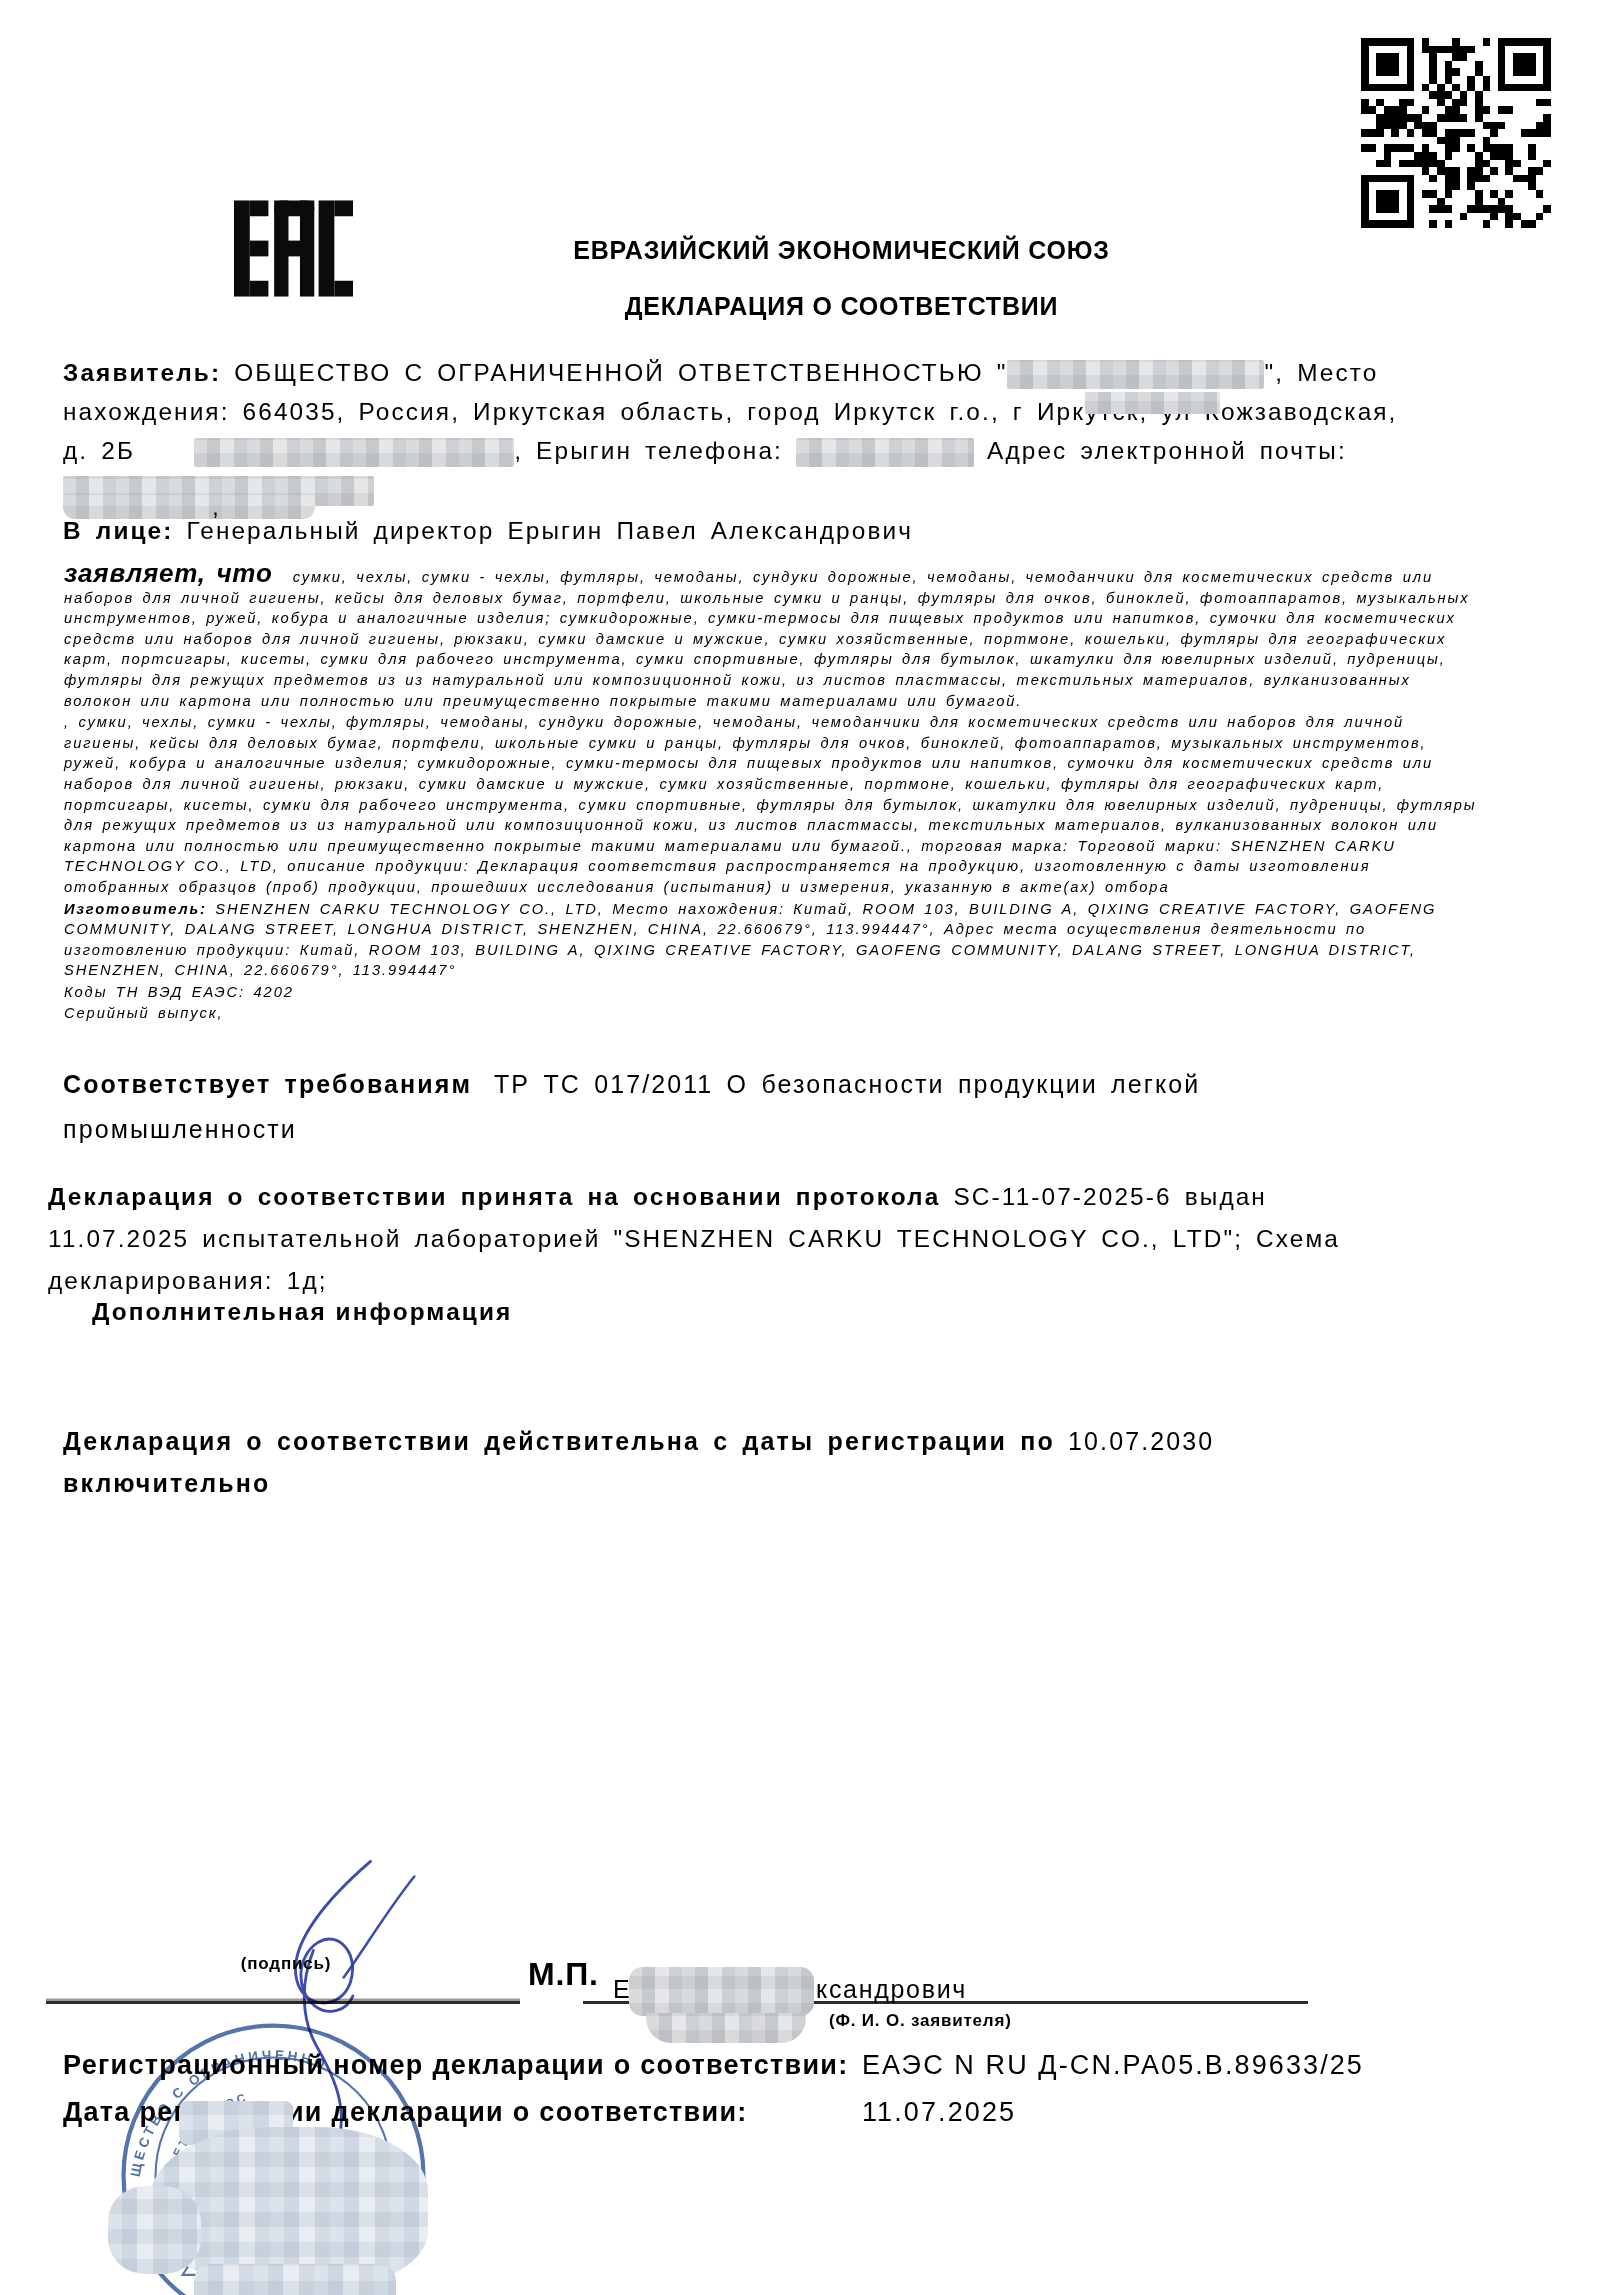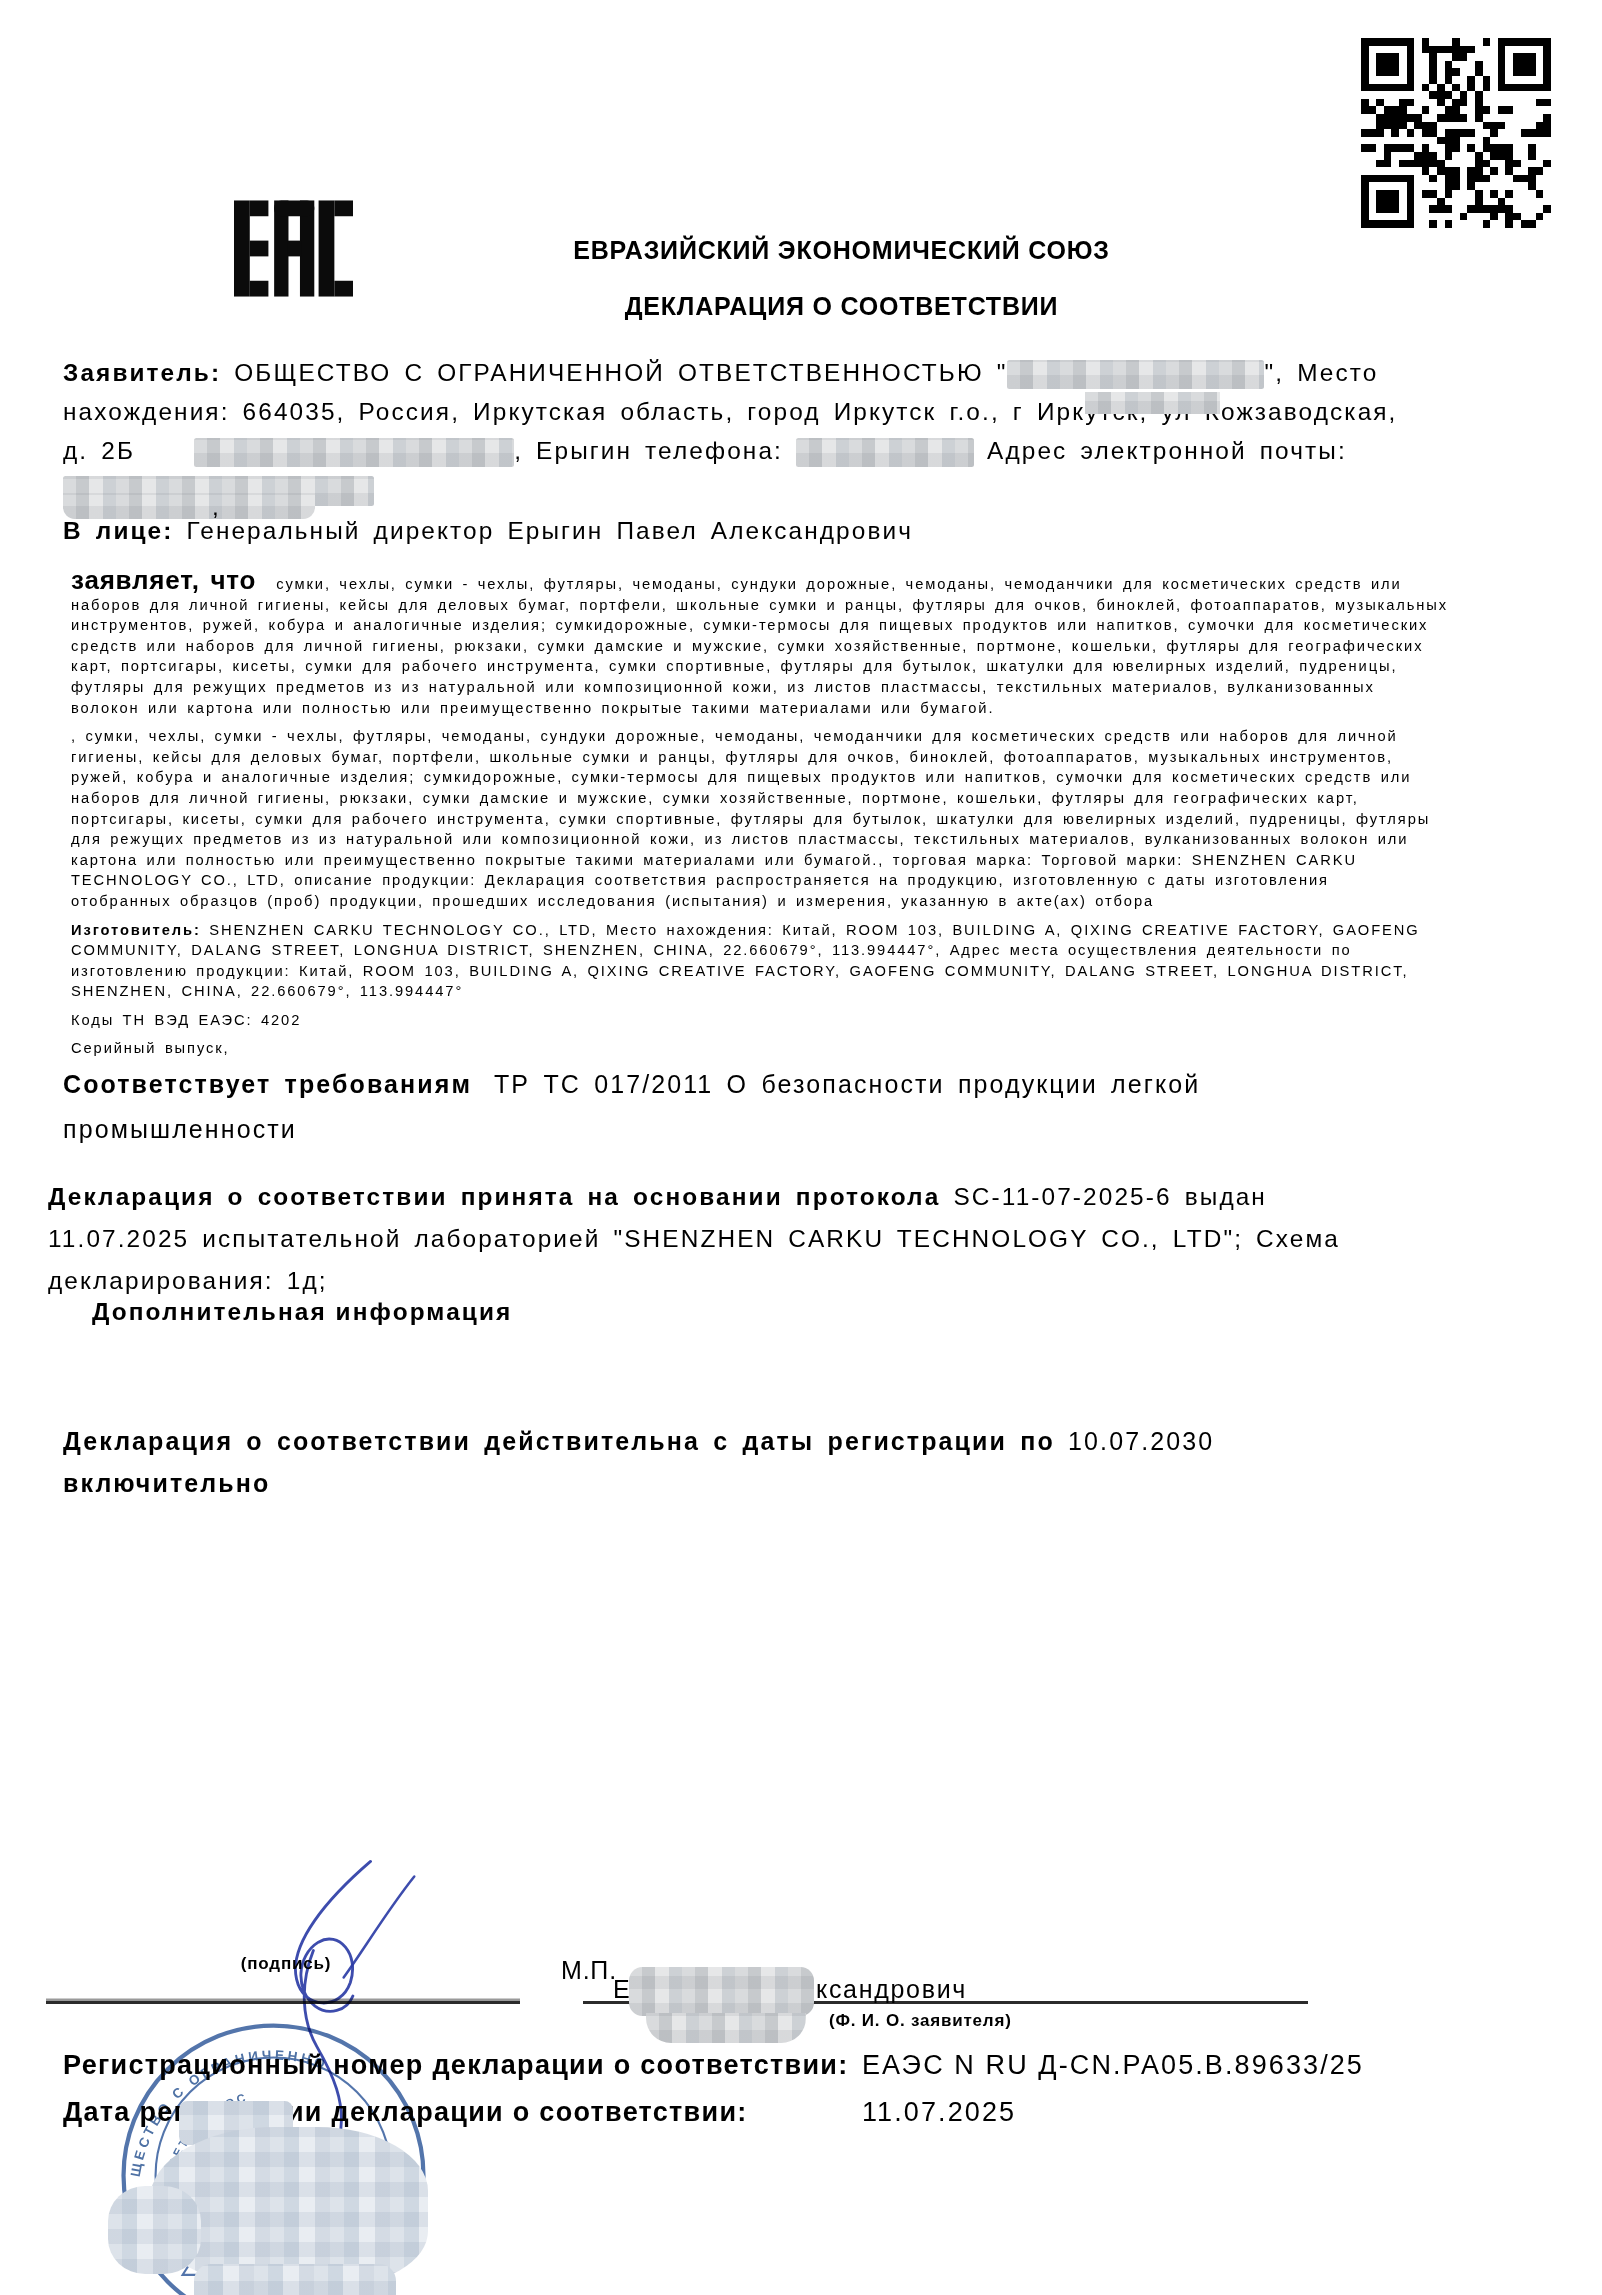--- a/index.html
+++ b/index.html
@@ -12,33 +12,33 @@
   .title1{position:absolute;left:0;right:0;top:236px;font-size:25px;font-weight:bold;letter-spacing:0.8px;}
   .title2{position:absolute;left:0;right:0;top:292px;font-size:25px;font-weight:bold;letter-spacing:0.8px;}
   
   .big{font-size:24.4px;line-height:39px;letter-spacing:2.1px;word-spacing:4.2px;white-space:pre-line;}
   b{font-weight:bold;text-align:right;}
   .applicant{position:absolute;left:63px;top:353px;width:1506px;}
   .vlice{position:absolute;left:63px;top:511px;width:1506px;}
   
   .declare{position:absolute;left:63px;top:562px;width:1523px;font-size:14.7px;line-height:20.6px;
            letter-spacing:1.9px;word-spacing:2.5px;}
-  .declare p{margin:8px;white-space:pre-line;}
+  .declare p{margin:1px;white-space:pre-line;font-style:italic;}
   .declare-heading{font-size:26px;font-weight:bold;line-height:20.6px;letter-spacing:0.8px;margin-right:20px;vertical-align:baseline;}
   
   .requirements{position:absolute;left:63px;top:1062px;width:1430px;font-size:25px;line-height:45px;
                 letter-spacing:2.1px;word-spacing:4.2px;white-space:pre-line;}
   .requirements b{margin-right:22px;}
   .protocol{position:absolute;left:48px;top:1176px;width:1430px;font-size:24.4px;line-height:42px;
             letter-spacing:2.1px;word-spacing:4.2px;white-space:pre-line;}
   .addinfo{position:absolute;left:63px;top:1298px;font-size:24.4px;font-weight:bold;letter-spacing:2.1px;margin-left:29px;}
   .validity{position:absolute;left:63px;top:1420px;width:1430px;font-size:25px;line-height:42px;
             letter-spacing:2.1px;word-spacing:4.2px;}
   
-  .mp{position:absolute;left:528px;top:1956px;font-size:25px;font-weight:normal;letter-spacing:0.8px;z-index:2;margin-left:33px;}
+  .mp{position:absolute;left:528px;top:1956px;font-size:32px;font-weight:bold;letter-spacing:0.8px;z-index:2;}
   .fio-start{position:absolute;left:613px;top:1975px;font-size:25px;letter-spacing:1.7px;z-index:2;}
   .fio-end{position:absolute;left:816px;top:1975px;font-size:25px;letter-spacing:1.7px;z-index:2;}
   .rule{position:absolute;height:2.5px;background:#2b2b2b;z-index:1;}
   .rule-left{left:46px;top:2001px;width:474px;box-shadow:0 -2.5px 0 #9a9a9a;}
   .rule-right{left:583px;top:2001px;width:725px;}
   .cap{position:absolute;font-size:17px;font-weight:bold;letter-spacing:0.8px;z-index:2;}
   .cap-sign{left:202px;top:1954px;width:168px;text-align:center;}
   .cap-fio{left:829px;top:2011px;}
   
   .reg-row-label{position:absolute;left:63px;font-size:27px;font-weight:bold;letter-spacing:1.3px;z-index:2;}

